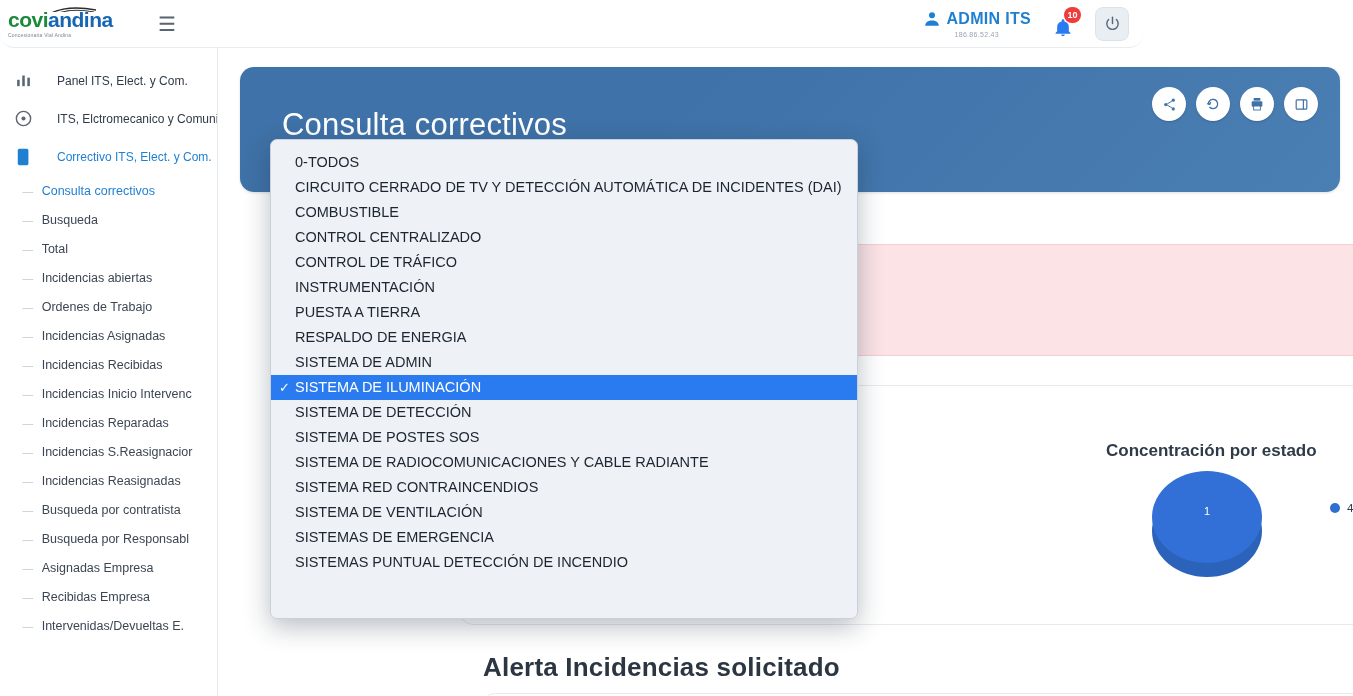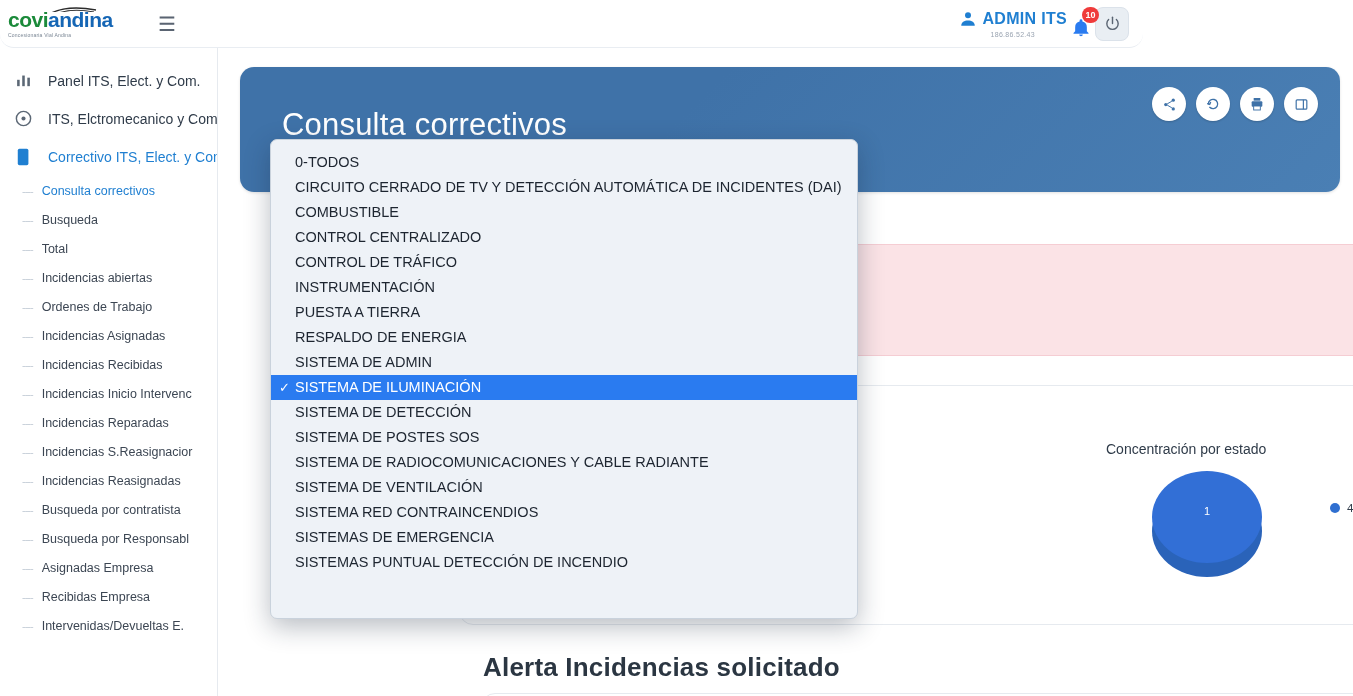--- a/index.html
+++ b/index.html
@@ -17,21 +17,21 @@
     background:#ffffff; border-bottom:1px solid #e9edf2;
     display:flex; align-items:center; z-index:40;border-radius:14px;
   }
   .logo-wrap { width:136px; padding-left:8px; display:flex; flex-direction:column; justify-content:center; }
   .logo-main { font-size:21px; font-weight:700; color:#1b8a3a; letter-spacing:-0.5px; line-height:1; position:relative; }
   .logo-main .blue { color:#1566b5; }
   .logo-sub { font-size:5px; color:#7a8694; letter-spacing:.2px; margin-top:2px; }
   .logo-swoosh { position:absolute; top:-9px; left:36px; width:54px; height:12px; overflow:hidden; }
   .hamburger { margin-left:22px; font-size:20px; color:#5a6472; cursor:pointer; }
 
-  .top-right { margin-left:auto; display:flex; align-items:center; padding-right:14px; }
+  .top-right { margin-left:auto; display:flex; align-items:center; padding-right:14px; gap:18px; }
   .user-block { display:flex; flex-direction:column; align-items:center; }
   .user-line { display:flex; align-items:center; gap:6px; }
   .user-name { color:#1f7fd1; font-size:16px; font-weight:600; letter-spacing:.3px; }
   .user-ip { font-size:7px; color:#9aa4b1; margin-top:3px; letter-spacing:.3px; }
   .avatar-ico { width:18px; height:18px; }
   .bell-wrap { position:relative; width:28px; height:28px; display:flex; align-items:flex-end; justify-content:center; }
   .badge {
     position:absolute; top:-3px; right:-4px; background:#ef3b3b; color:#fff;
     font-size:9px; border-radius:9px; min-width:17px; height:16px; line-height:16px; text-align:center;
     padding:0 3px; font-weight:700;
@@ -41,22 +41,22 @@
     display:flex; align-items:center; justify-content:center; cursor:pointer; color:#5a6472;
   }
 
   
   #sidebar {
     position:absolute; top:48px; left:0; width:218px; height:648px;
     background:#fff; border-right:1px solid #e6eaef; overflow:hidden; z-index:30;
   }
   .nav-top { padding-top:14px; }
   .nav-item {
-    display:flex; align-items:center; gap:14px; padding:10px 10px 10px 12px;
-    font-size:14px; color:#2f3b49; cursor:pointer; white-space:nowrap; overflow:hidden;
+    display:flex; align-items:center; gap:23px; padding:10px 10px 10px 12px;
+    font-size:12px; color:#2f3b49; cursor:pointer; white-space:nowrap; overflow:hidden;
   }
   .nav-item .ico { width:22px; min-width:22px; display:flex; align-items:center; justify-content:center; color:#5b6775; }
   .nav-item.active { color:#1f7fd1; }
   .nav-item.active .ico { color:#1f7fd1; }
   .sub-item {
     display:flex; align-items:center; padding:7.5px 6px 7.5px 22px;
     font-size:12.5px; color:#3c4653; cursor:pointer; white-space:nowrap; overflow:hidden;
   }
   .sub-item .dash { color:#c3ccd6; margin-right:9px; font-size:11px; letter-spacing:-1px; }
   .sub-item.active { color:#1f7fd1; }
@@ -86,21 +86,21 @@
   }
   .alert-line { position:absolute; left:22px; font-weight:700; color:#8e2b38; font-size:15px; }
   .alert-l1 { top:16px; }
   .alert-l2 { top:44px; font-weight:400; color:#8e2b38; }
   .alert-l3 { top:72px; color:#d24a4a; font-weight:700; font-size:17px; }
 
   .chart-card {
     position:absolute; left:241px; top:337px; width:1060px; height:240px;
     background:#fff; border:1px solid #e6eaef; border-radius:14px;
   }
-  .chart-title { position:absolute; left:646px; top:55px; font-size:14px; font-weight:400; color:#2f3b49; }
+  .chart-title { position:absolute; left:646px; top:55px; font-size:17px; font-weight:700; color:#2f3b49; }
   .pie {
     position:absolute; left:692px; top:85px; width:110px; height:110px;
   }
   .pie-side { position:absolute; left:0; top:14px; width:110px; height:92px; border-radius:50%/50%; background:#2a63b9; }
   .pie-face { position:absolute; left:0; top:0; width:110px; height:92px; border-radius:50%/50%; background:#326fd6; }
   .pie-label { position:absolute; left:0; top:34px; width:110px; text-align:center; color:#fff; font-size:11px; }
   .legend { position:absolute; left:870px; top:116px; display:flex; align-items:center; gap:7px; }
   .legend-dot { width:10px; height:10px; border-radius:50%; background:#2f6fd0; }
   .legend-text { font-size:11.5px; color:#2f3b49; }
 
@@ -347,19 +347,19 @@
     <div class="opt">PUESTA A TIERRA</div>
     <div class="opt">RESPALDO DE ENERGIA</div>
     <div class="opt">SISTEMA DE ADMIN</div>
     <div class="opt selected">
       <span class="check">✓</span>
       <span>SISTEMA DE ILUMINACIÓN</span>
     </div>
     <div class="opt">SISTEMA DE DETECCIÓN</div>
     <div class="opt">SISTEMA DE POSTES SOS</div>
     <div class="opt">SISTEMA DE RADIOCOMUNICACIONES Y CABLE RADIANTE</div>
+    <div class="opt">SISTEMA RED CONTRAINCENDIOS</div>
     <div class="opt">SISTEMA DE VENTILACIÓN</div>
-    <div class="opt">SISTEMA RED CONTRAINCENDIOS</div>
     <div class="opt">SISTEMAS DE EMERGENCIA</div>
     <div class="opt">SISTEMAS PUNTUAL DETECCIÓN DE INCENDIO</div>
   </div>
 
 </div>
 
 </body></html>

